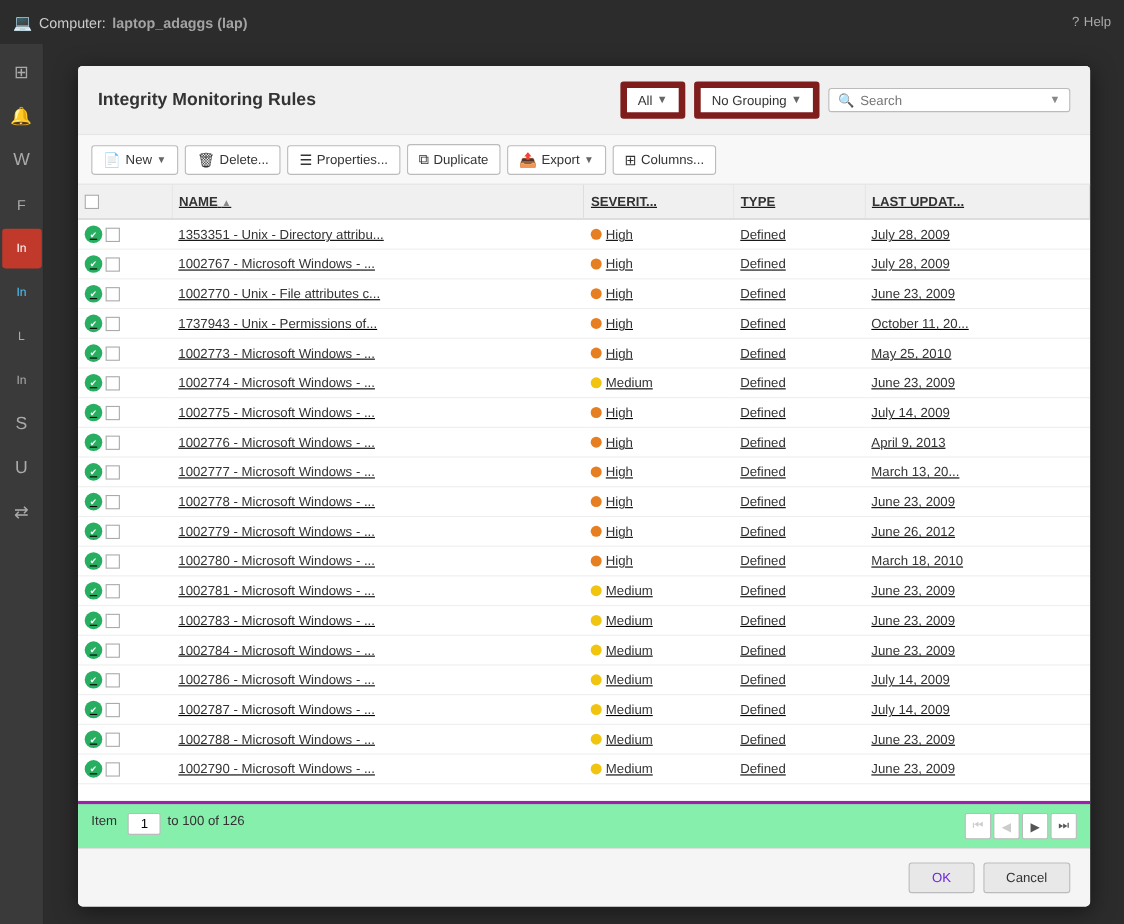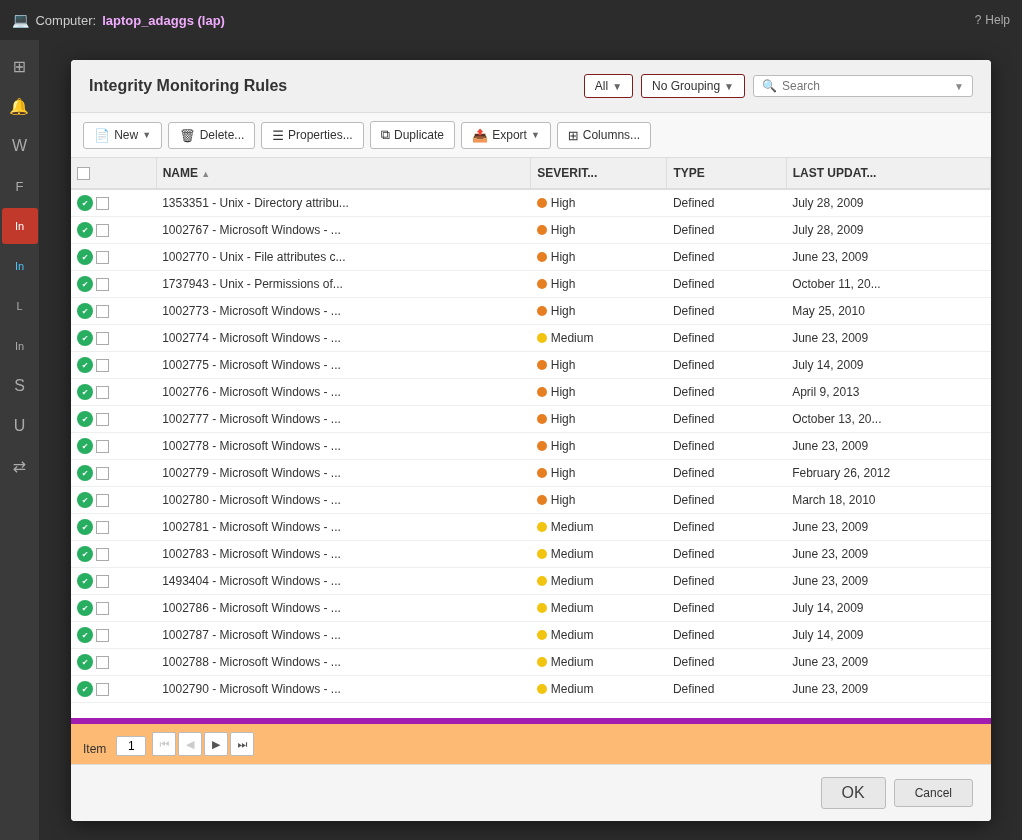--- a/index.html
+++ b/index.html
@@ -108,21 +108,21 @@
       align-items: center;
       gap: 8px;
     }
 
     
     .dropdown-btn {
       display: flex;
       align-items: center;
       gap: 4px;
       padding: 4px 10px;
-      border: 1px solid #7f1d1d;
+      border: 6px solid #7f1d1d;
       border-radius: 3px;
       background: white;
       font-size: 12px;
       color: #333;
       cursor: pointer;
     }
     .dropdown-arrow { font-size: 10px; color: #666; }
 
     
     .search-box {
@@ -172,20 +172,21 @@
     .table-container {
       flex: 1;
       overflow: hidden;
       background: white;
       position: relative;
     }
     .table-scroll {
       height: 560px;
       overflow-y: auto;
       overflow-x: hidden;
+      text-decoration: underline;
     }
     table {
       width: 100%;
       border-collapse: collapse;
       font-size: 12px;
     }
     thead tr {
       background: #f0f0f0;
       border-bottom: 2px solid #ddd;
     }
@@ -247,24 +248,24 @@
     .severity-cell {
       display: flex;
       align-items: center;
       text-align: right;
     }
 
     
     .pagination {
       padding: 8px 12px;
       display: flex;
-      align-items: flex-end;
+      align-items: flex-start;
       gap: 6px;
-      border-top: 6px solid #a21caf;
-      background: #fdba74;
+      border-top: 3px solid #a21caf;
+      background: #86efac;
       font-size: 12px;
       color: #333;
     }
     .pagination-label { margin-right: 4px; }
     .pagination-page {
       width: 30px;
       padding: 2px 4px;
       border: 1px solid #bbb;
       border-radius: 2px;
       text-align: center;
@@ -300,23 +301,23 @@
       gap: 8px;
       border-top: 1px solid #ddd;
       background: #f5f5f5;
       border-radius: 0 0 4px 4px;
     }
     .btn-ok {
       padding: 6px 20px;
       background: #e8e8e8;
       border: 1px solid #bbb;
       border-radius: 3px;
-      font-size: 16px;
+      font-size: 12px;
       cursor: pointer;
-      color: #404040;
+      color: #6d28d9;
     }
     .btn-cancel {
       padding: 6px 20px;
       background: #e8e8e8;
       border: 1px solid #bbb;
       border-radius: 3px;
       font-size: 12px;
       cursor: pointer;
       color: #333;
     }
@@ -331,21 +332,21 @@
       vertical-align: middle;
     }
   </style>
 </head>
 <body>
 
 <div class="top-bar">
   <div class="top-bar-left">
     <span class="computer-icon">💻</span>
     <span>Computer:</span>
-    <strong style="color:#f0abfc;">laptop_adaggs (lap)</strong>
+    <strong style="color:#a3a3a3;">laptop_adaggs (lap)</strong>
   </div>
   <div class="top-bar-right">
     <span>?</span>
     <span style="cursor:pointer;">Help</span>
   </div>
 </div>
 
 <div class="main-layout">
 
   <div class="sidebar">
@@ -555,21 +556,21 @@
     <div class="row-icons">
       <span class="row-icon icon-green" style="font-size:8px;">✔</span>
       <span class="cb" style="width:13px;height:13px;"></span>
     </div>
                     </td>
                     <td>1002777 - Microsoft Windows - ...</td>
                     <td>
                       <div class="severity-cell"><span class="severity-dot dot-high"></span>High</div>
                     </td>
                     <td>Defined</td>
-                    <td>October 13, 20...</td>
+                    <td>March 13, 20...</td>
                   </tr>
                   <tr>
                     <td>
     <div class="row-icons">
       <span class="row-icon icon-green" style="font-size:8px;">✔</span>
       <span class="cb" style="width:13px;height:13px;"></span>
     </div>
                     </td>
                     <td>1002778 - Microsoft Windows - ...</td>
                     <td>
@@ -583,21 +584,21 @@
     <div class="row-icons">
       <span class="row-icon icon-green" style="font-size:8px;">✔</span>
       <span class="cb" style="width:13px;height:13px;"></span>
     </div>
                     </td>
                     <td>1002779 - Microsoft Windows - ...</td>
                     <td>
                       <div class="severity-cell"><span class="severity-dot dot-high"></span>High</div>
                     </td>
                     <td>Defined</td>
-                    <td>February 26, 2012</td>
+                    <td>June 26, 2012</td>
                   </tr>
                   <tr>
                     <td>
     <div class="row-icons">
       <span class="row-icon icon-green" style="font-size:8px;">✔</span>
       <span class="cb" style="width:13px;height:13px;"></span>
     </div>
                     </td>
                     <td>1002780 - Microsoft Windows - ...</td>
                     <td>
@@ -634,21 +635,21 @@
                     <td>Defined</td>
                     <td>June 23, 2009</td>
                   </tr>
                   <tr>
                     <td>
     <div class="row-icons">
       <span class="row-icon icon-green" style="font-size:8px;">✔</span>
       <span class="cb" style="width:13px;height:13px;"></span>
     </div>
                     </td>
-                    <td>1493404 - Microsoft Windows - ...</td>
+                    <td>1002784 - Microsoft Windows - ...</td>
                     <td>
                       <div class="severity-cell"><span class="severity-dot dot-medium"></span>Medium</div>
                     </td>
                     <td>Defined</td>
                     <td>June 23, 2009</td>
                   </tr>
                   <tr>
                     <td>
     <div class="row-icons">
       <span class="row-icon icon-green" style="font-size:8px;">✔</span>
@@ -705,20 +706,21 @@
                     <td>June 23, 2009</td>
                   </tr>
                 </tbody>
             </table>
           </div>
         </div>
 
         <div class="pagination">
           <span class="pagination-label">Item</span>
           <input class="pagination-page" type="text" value="1" style="">
+          <span class="pagination-info">to 100 of 126</span>
           <div class="pagination-nav">
             <button class="nav-btn disabled">⏮</button>
             <button class="nav-btn disabled">◀</button>
             <button class="nav-btn">▶</button>
             <button class="nav-btn">⏭</button>
           </div>
         </div>
 
         <div class="modal-footer">
           <button class="btn-ok">OK</button>

